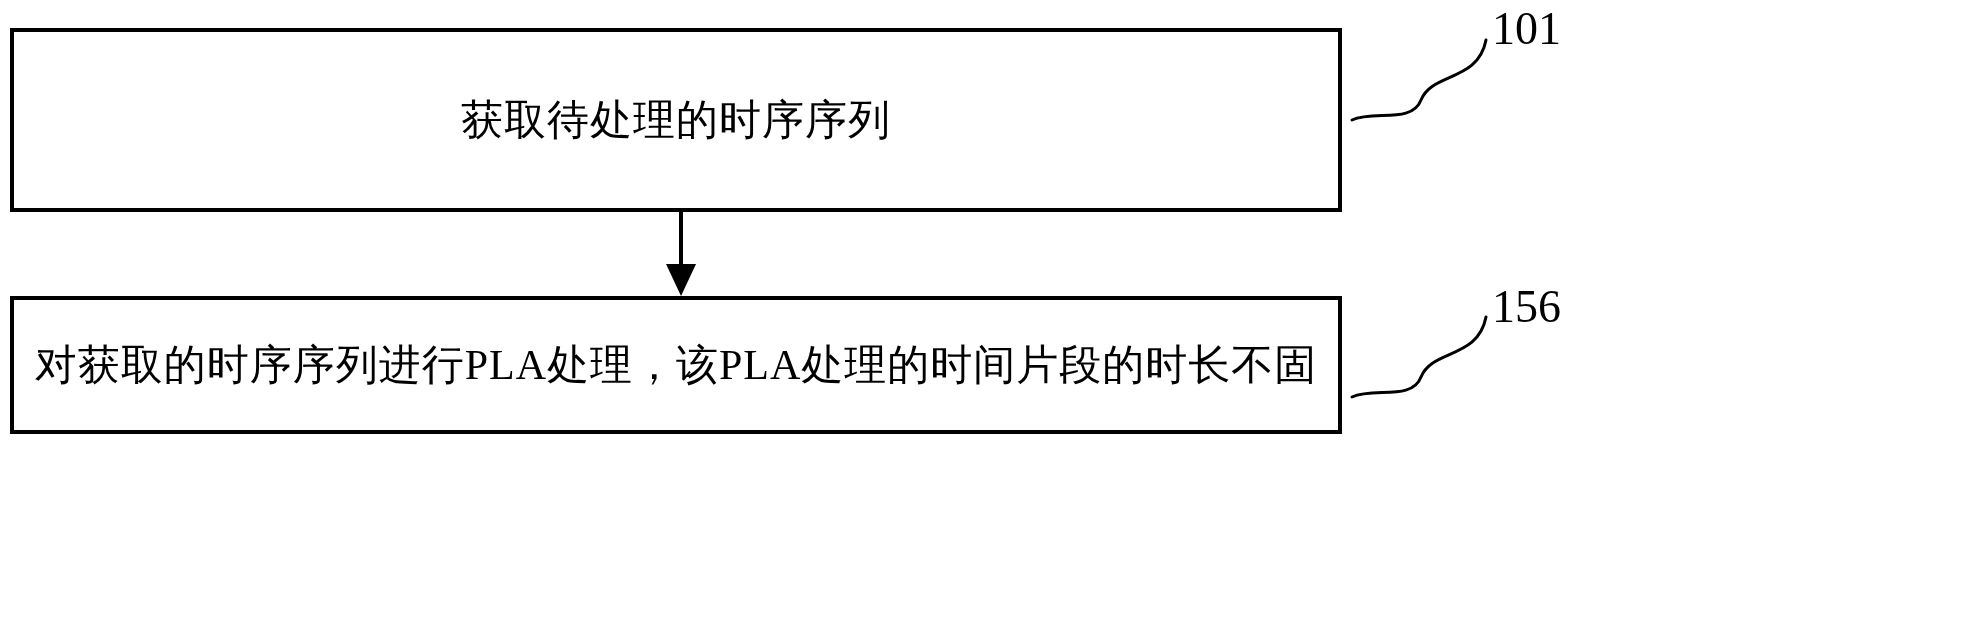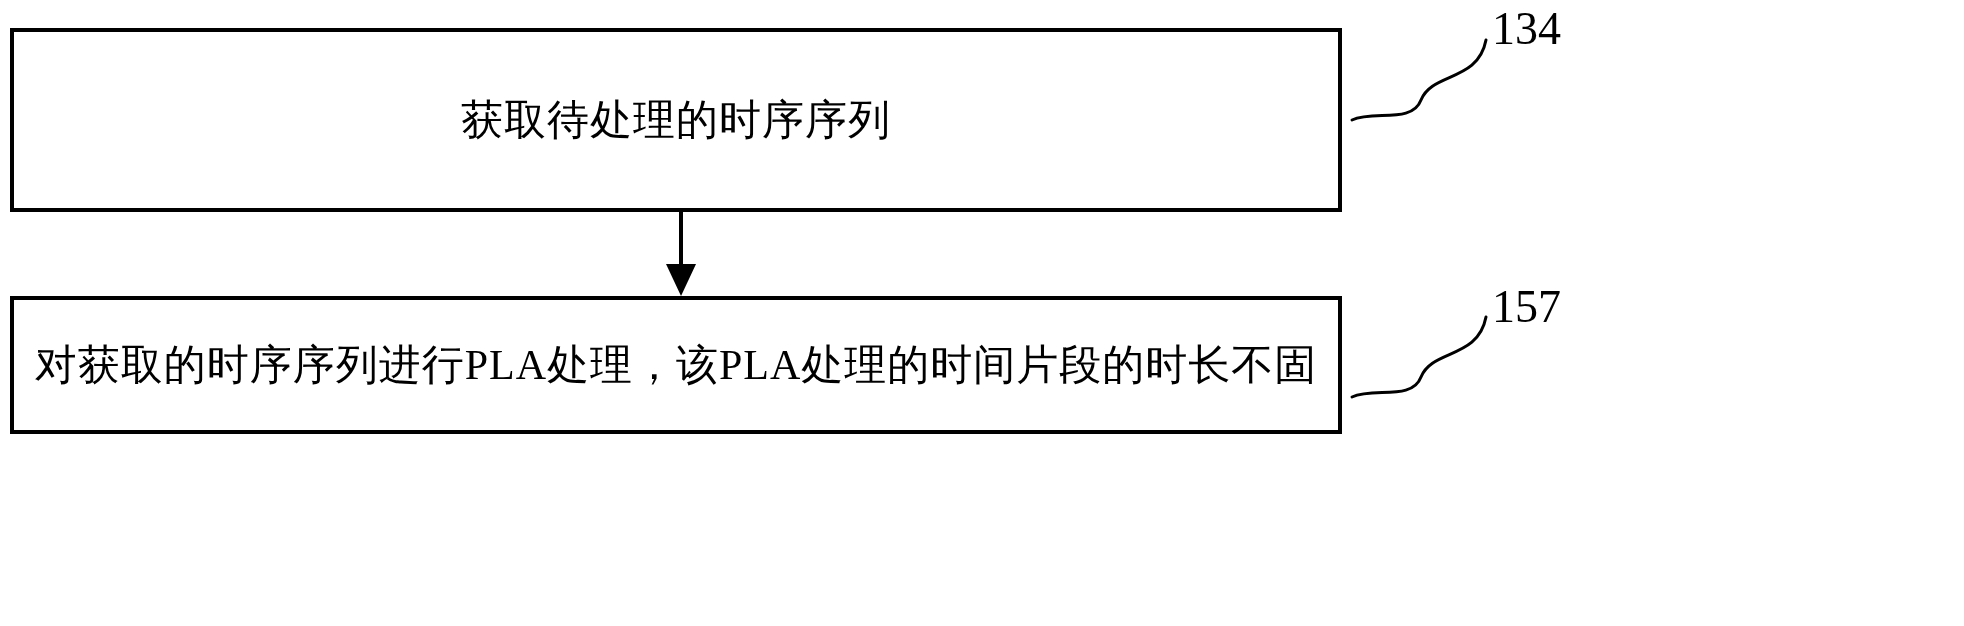--- a/index.html
+++ b/index.html
@@ -83,16 +83,16 @@
   </svg>
 
   <div class="flow-box box-101">
     <div class="box-line">获取待处理的时序序列</div>
   </div>
 
   <div class="flow-box box-102">
     <div class="box-line">对获取的时序序列进行PLA处理，该PLA处理的时间片段的时长不固</div>
   </div>
 
-  <div class="ref-label ref-101">134</div>
-  <div class="ref-label ref-102">157</div>
+  <div class="ref-label ref-101">101</div>
+  <div class="ref-label ref-102">156</div>
 
 </div>
 
 </body></html>

